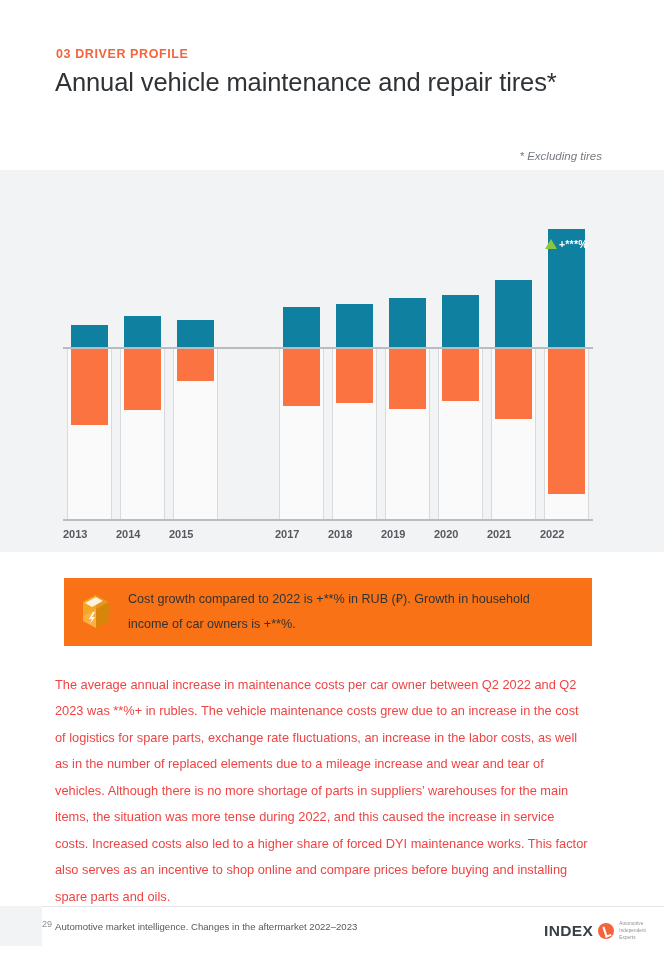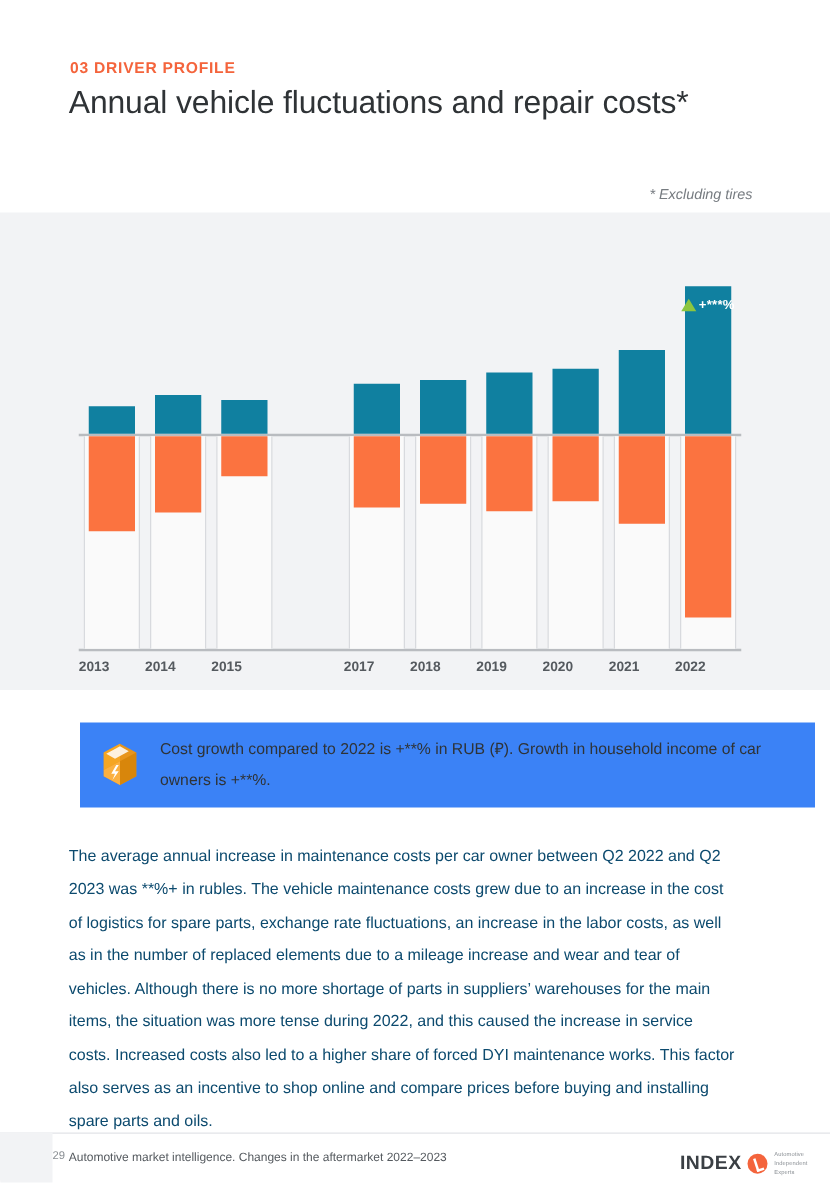--- a/index.html
+++ b/index.html
@@ -157,23 +157,23 @@
     font-weight: bold;
     color: #ffffff;
     letter-spacing: 0.2px;
   }
 
   
   .callout {
     position: absolute;
     left: 64px;
     top: 578px;
-    width: 588px;
+    width: 528px;
     height: 68px;
-    background: #3b82f6;
+    background: #f97316;
     display: flex;
     align-items: center;
   }
 
   .callout-icon {
     width: 64px;
     flex: 0 0 64px;
     display: flex;
     align-items: center;
     justify-content: center;
@@ -187,21 +187,21 @@
   }
 
   
   .body-copy {
     position: absolute;
     left: 55px;
     top: 672px;
     width: 534px;
     font-size: 12.8px;
     line-height: 2.07;
-    color: #0c4a6e;
+    color: #ef4444;
     text-align: left;
   }
 
   
   .footer-rule {
     position: absolute;
     left: 0;
     top: 906px;
     width: 664px;
     height: 1px;
@@ -275,21 +275,21 @@
     color: #8a8f94;
     letter-spacing: 0.1px;
   }
 </style>
 </head>
 <body>
 
 <div class="page">
 
   <div class="eyebrow">03 DRIVER PROFILE</div>
-  <h1 class="page-title">Annual vehicle fluctuations and repair costs*</h1>
+  <h1 class="page-title">Annual vehicle maintenance and repair tires*</h1>
   <div class="footnote-top">* Excluding tires</div>
 
   <div class="chart-panel">
     <div class="plot" id="plot">
       <div class="axis-line"></div>
       <div class="baseline-bottom"></div>
     <div class="col" style="left: 0px;">
           <div class="col-panel"></div>
           <div class="bar-top" style="height: 22.2px; background: rgb(16, 128, 160);"></div>
           <div class="bar-bottom" style="height: 75.6364px; background: rgb(251, 115, 64);"></div>

